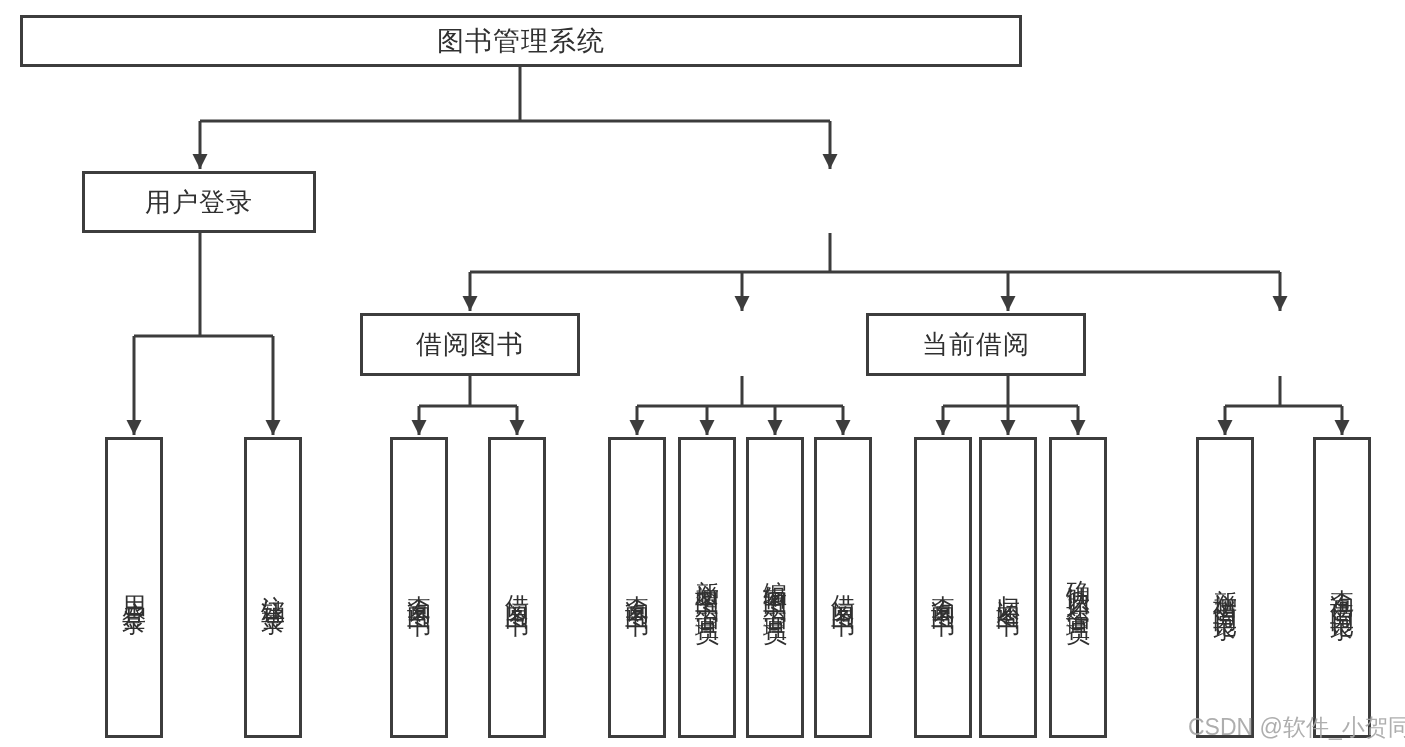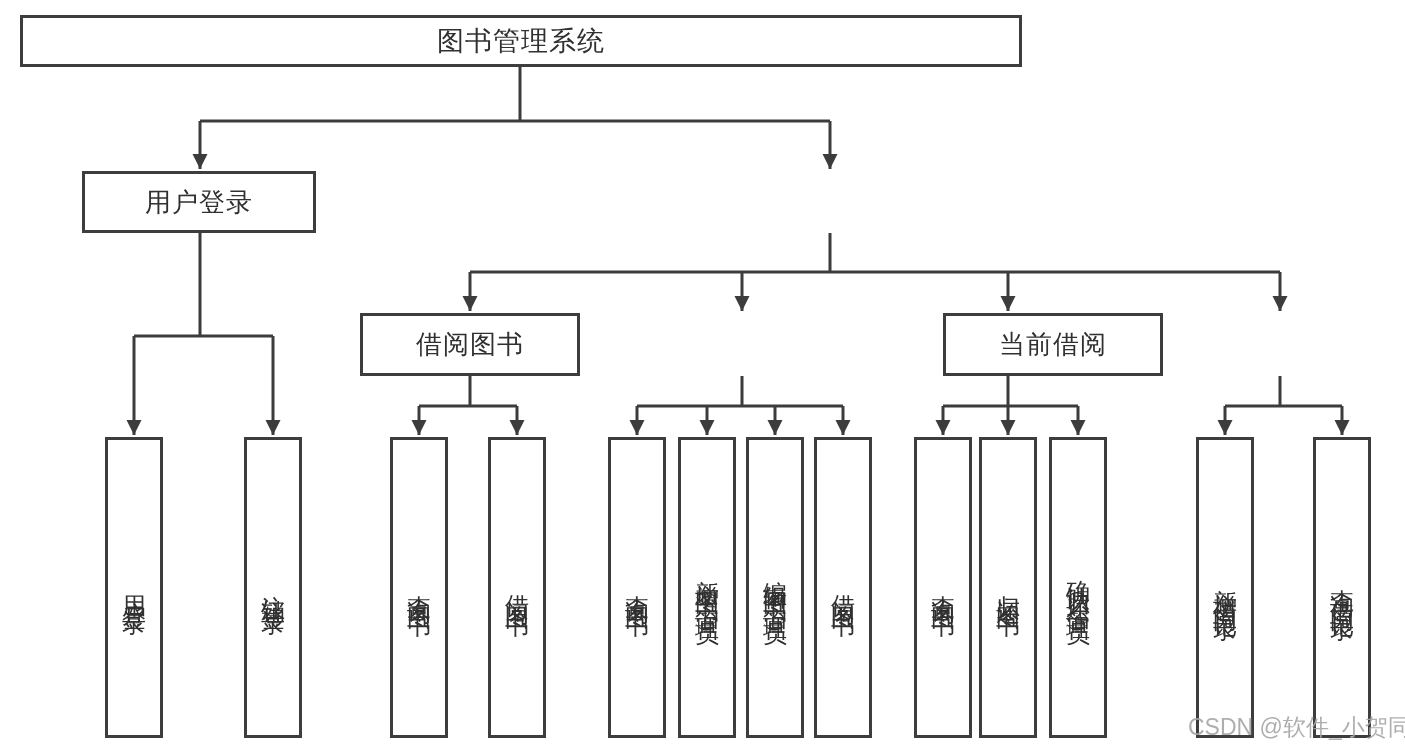--- a/index.html
+++ b/index.html
@@ -106,21 +106,21 @@
     <span>图书管理系统</span>
   </div>
 
   <div class="box h2" style="left:82px;width:234px">
     <span>用户登录</span>
   </div>
 
   <div class="box h3" style="left:360px">
     <span>借阅图书</span>
   </div>
-  <div class="box h3" style="left:943px">
+  <div class="box h3" style="left:866px">
     <span>当前借阅</span>
   </div>
 
   <div class="box leaf" style="left:105px">
     <span>用户登录</span>
   </div>
   <div class="box leaf" style="left:244px">
     <span>注销登录</span>
   </div>
   <div class="box leaf" style="left:390px">

